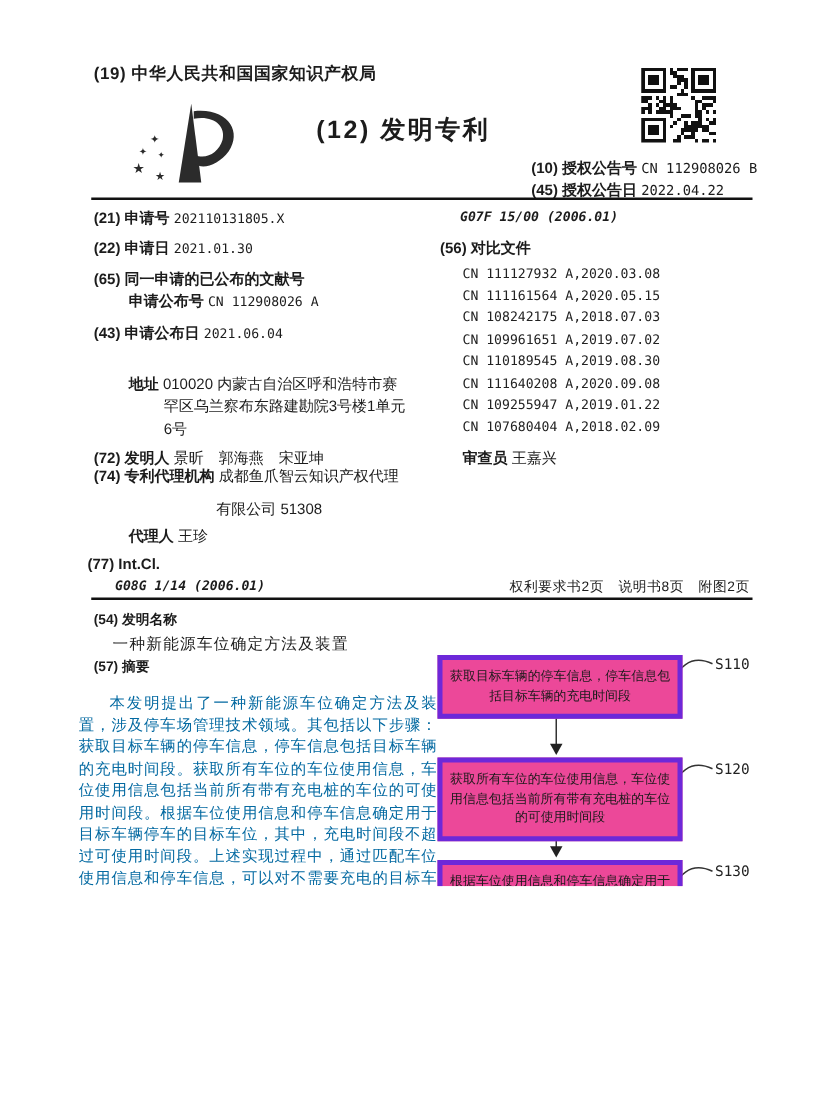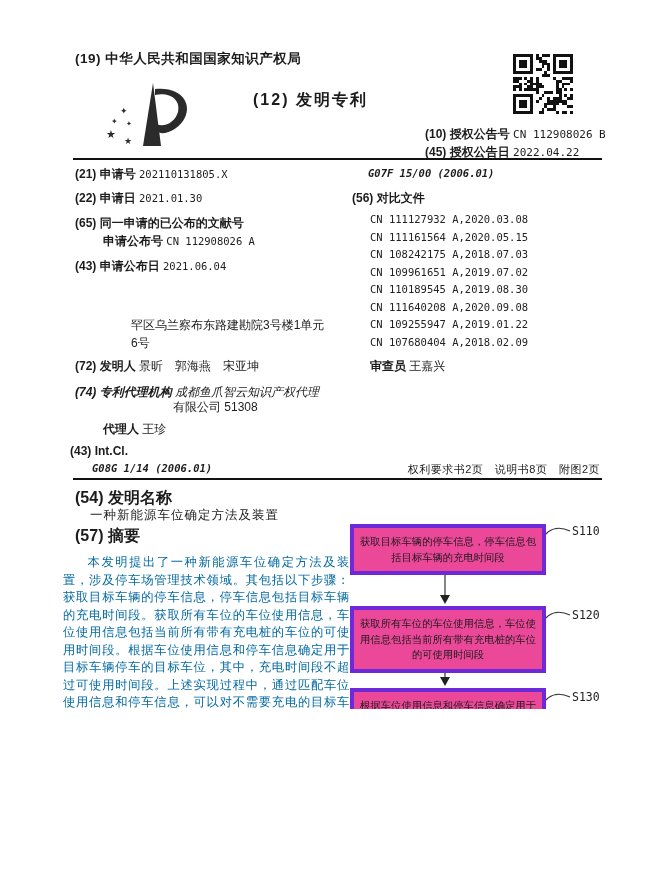--- a/index.html
+++ b/index.html
@@ -3,30 +3,30 @@
 <meta charset="utf-8">
 <style>
   html,body{margin:0;padding:0;background:#ffffff;}
   .page{position:relative;width:671px;height:709px;background:#fff;overflow:hidden;
         font-family:"Liberation Sans","DejaVu Sans",sans-serif;color:#1c1c1c;}
   .abs{position:absolute;white-space:nowrap;}
   .b{font-weight:bold;}
   .m{font-family:"DejaVu Sans Mono","Liberation Mono",monospace;font-size:10.5px;}
   .it{font-style:italic;}
   .office{font-size:13.5px;font-weight:bold;letter-spacing:0.5px;}
-  .doctype{font-size:16px;font-weight:bold;letter-spacing:2px;}
+  .doctype{font-size:20px;font-weight:bold;letter-spacing:2px;}
   .grantline{font-size:12px;}
   .grantline .m{font-size:11px;}
   .rule{position:absolute;left:73px;width:529px;height:2px;background:#111;}
   .row{position:absolute;font-size:12px;}
   .row .lab{font-weight:bold;}
   .refrow{position:absolute;font-family:"DejaVu Sans Mono","Liberation Mono",monospace;
           font-size:10.5px;color:#222;}
   .pagesnote{position:absolute;font-size:11px;letter-spacing:0.5px;}
-  .title-label{font-size:16px;font-weight:bold;}
+  .title-label{font-size:11px;font-weight:bold;}
   .invention-title{font-size:12.5px;letter-spacing:1px;}
   .abstract{position:absolute;left:63px;top:542px;width:287px;font-size:12.3px;
             line-height:17.5px;text-align:justify;text-indent:2em;letter-spacing:0.6px;
             white-space:normal;color:#0369a1;}
   .flow{position:absolute;left:350px;top:522px;width:252px;height:236px;}
   .fbox{position:absolute;left:0;width:176px;border:4px solid #6d28d9;padding:6px 6px;
         font-size:10.3px;line-height:15.5px;text-align:justify;text-align-last:center;
         color:#1a1a1a;background:#ec4899;}
   .slabel{position:absolute;left:222px;font-size:11.5px;font-family:"DejaVu Sans Mono","Liberation Mono",monospace;color:#222;}
   .flowsvg{position:absolute;left:0;top:0;}
@@ -206,43 +206,47 @@
     <span class="lab">(65) 同一申请的已公布的文献号</span>
   </div>
   <div class="row" style="left:103px;top:233px;">
     <span class="lab">申请公布号</span>
     <span class="m">CN 112908026 A</span>
   </div>
   <div class="row" style="left:75px;top:258px;">
     <span class="lab">(43) 申请公布日</span>
     <span class="m">2021.06.04</span>
   </div>
+  <div class="row" style="left:103px;top:299px;">
+    <span class="lab">地址</span>
+    <span>010020 内蒙古自治区呼和浩特市赛</span>
+  </div>
   <div class="row" style="left:131px;top:317px;">
     <span>罕区乌兰察布东路建勘院3号楼1单元</span>
   </div>
   <div class="row" style="left:131px;top:335px;">
     <span>6号</span>
   </div>
   <div class="row" style="left:75px;top:358px;">
     <span class="lab">(72) 发明人</span>
     <span>景昕　郭海燕　宋亚坤</span>
   </div>
-  <div class="row" style="left:75px;top:384px;font-style:italic;">
+  <div class="row" style="left:75px;top:373px;">
     <span class="lab">(74) 专利代理机构</span>
     <span>成都鱼爪智云知识产权代理</span>
   </div>
   <div class="row" style="left:173px;top:399px;">
     <span>有限公司 51308</span>
   </div>
   <div class="row" style="left:103px;top:421px;">
     <span class="lab">代理人</span>
     <span>王珍</span>
   </div>
   <div class="row" style="left:70px;top:444px;">
-    <span class="lab">(43) Int.Cl.</span>
+    <span class="lab">(77) Int.Cl.</span>
   </div>
   <div class="row" style="left:92px;top:461px;">
     <span class="m it b">G08G 1/14 (2006.01)</span>
   </div>
 
   <div class="row" style="left:368px;top:166px;">
     <span class="m it b">G07F 15/00 (2006.01)</span>
   </div>
   <div class="row" style="left:352px;top:190px;">
     <span class="lab">(56) 对比文件</span>

